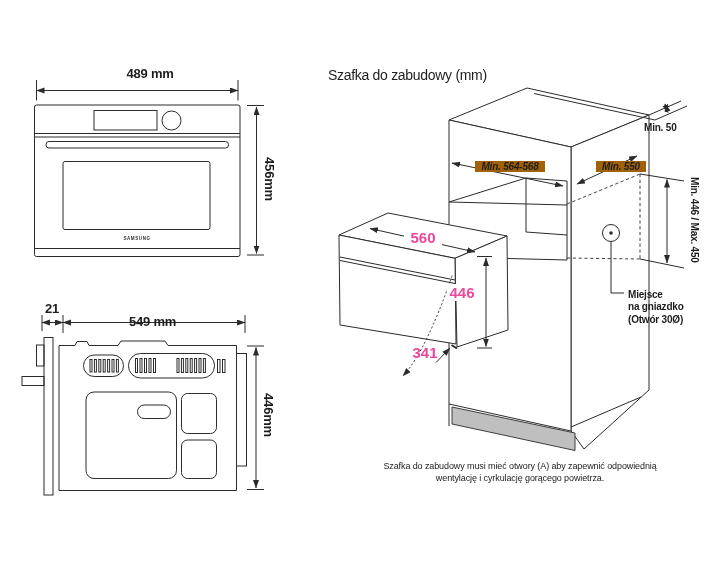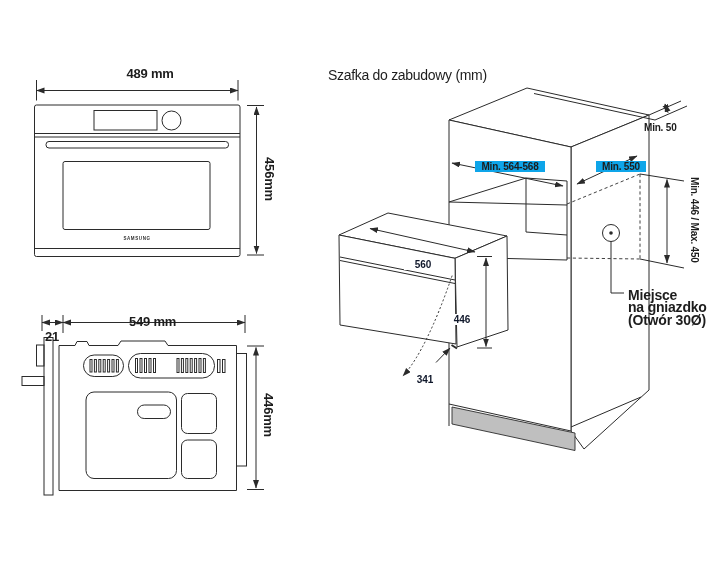--- a/index.html
+++ b/index.html
@@ -1,31 +1,31 @@
 <!DOCTYPE html>
 <html><head>
 <meta charset="utf-8">
 <style>
   html,body{margin:0;padding:0;background:#fff;}
   body{width:720px;height:576px;position:relative;overflow:hidden;
        font-family:"Liberation Sans","DejaVu Sans",sans-serif;color:#1d1d1d;}
   #art{position:absolute;left:0;top:0;}
   .lbl{position:absolute;font-size:13px;font-weight:600;letter-spacing:-0.2px;
        text-align:center;white-space:nowrap;color:#1d1d1d;}
-  .num{position:absolute;font-size:10px;font-weight:600;text-align:center;
-       white-space:nowrap;color:#0f172a;background:#fff;padding:0 1px;margin-top:30px;}
+  .num{position:absolute;font-size:15px;font-weight:600;text-align:center;
+       white-space:nowrap;color:#ec4899;background:#fff;padding:0 1px;}
   .sm{position:absolute;font-size:10px;font-weight:600;letter-spacing:-0.2px;
       white-space:nowrap;color:#1d1d1d;}
-  .bg{background:#0ea5e9;padding:0 2px;text-align:center;}
+  .bg{background:#a16207;padding:0 2px;text-align:center;font-style:italic;}
   .rot{transform:rotate(90deg);transform-origin:0 0;}
   .title{position:absolute;left:328px;top:67px;font-size:14px;font-weight:400;
          letter-spacing:-0.3px;white-space:nowrap;}
   .caption{position:absolute;left:355px;top:461px;width:330px;text-align:center;
            font-size:9px;line-height:11.5px;letter-spacing:-0.1px;color:#222;}
-  .socknote{position:absolute;left:628px;top:289px;font-size:14px;font-weight:600;
+  .socknote{position:absolute;left:628px;top:289px;font-size:10px;font-weight:600;
             line-height:12.3px;letter-spacing:-0.2px;}
   .brand{position:absolute;left:112px;top:236px;width:50px;text-align:center;
          font-size:4.5px;font-weight:700;letter-spacing:0.6px;color:#333;}
 </style>
 </head>
 <body>
 
 <svg id="art" width="720" height="576" viewBox="0 0 720 576">
   <defs>
     <marker id="ah" markerUnits="userSpaceOnUse" markerWidth="10" markerHeight="8" refX="8" refY="3" orient="auto-start-reverse">
@@ -163,33 +163,35 @@
       <line class="dim" x1="477" y1="348" x2="492" y2="348"></line>
       <line class="dim" x1="486" y1="258" x2="486" y2="346.5" marker-start="url(#ah)" marker-end="url(#ah)"></line>
     </g>
   </g>
 </svg>
 
 <div class="lbl" style="left:95px;top:66px;width:110px;">489 mm</div>
 <div class="lbl rot" style="left:277px;top:156px;width:46px;">456mm</div>
 <div class="brand">SAMSUNG</div>
 
-<div class="lbl" style="left:39px;top:301px;width:26px;margin-top:28px;">21</div>
+<div class="lbl" style="left:39px;top:301px;width:26px;">21</div>
 <div class="lbl" style="left:100px;top:314px;width:105px;">549 mm</div>
 <div class="lbl rot" style="left:276px;top:392px;width:46px;">446mm</div>
 
 <div class="title">Szafka do zabudowy (mm)</div>
 <div class="sm" style="left:644px;top:122px;">Min. 50</div>
 <div class="sm bg" style="left:475px;top:161px;width:66px;">Min. 564-568</div>
 <div class="sm bg" style="left:596px;top:161px;width:46px;">Min. 550</div>
 <div class="sm rot" style="left:700px;top:177px;width:94px;">Min. 446 / Max. 450</div>
 <div class="num" style="left:404px;top:229px;width:36px;">560</div>
 <div class="num" style="left:447px;top:284px;width:28px;">446</div>
 <div class="num" style="left:406px;top:344px;width:36px;background:none;">341</div>
 
 <div class="socknote">
   <div>Miejsce</div>
   <div>na gniazdko</div>
   <div>(Otwór 30Ø)</div>
 </div>
 
 <div class="caption">
+  <div>Szafka do zabudowy musi mieć otwory (A) aby zapewnić odpowiednią</div>
+  <div>wentylację i cyrkulację gorącego powietrza.</div>
 </div>
 
 </body></html>

